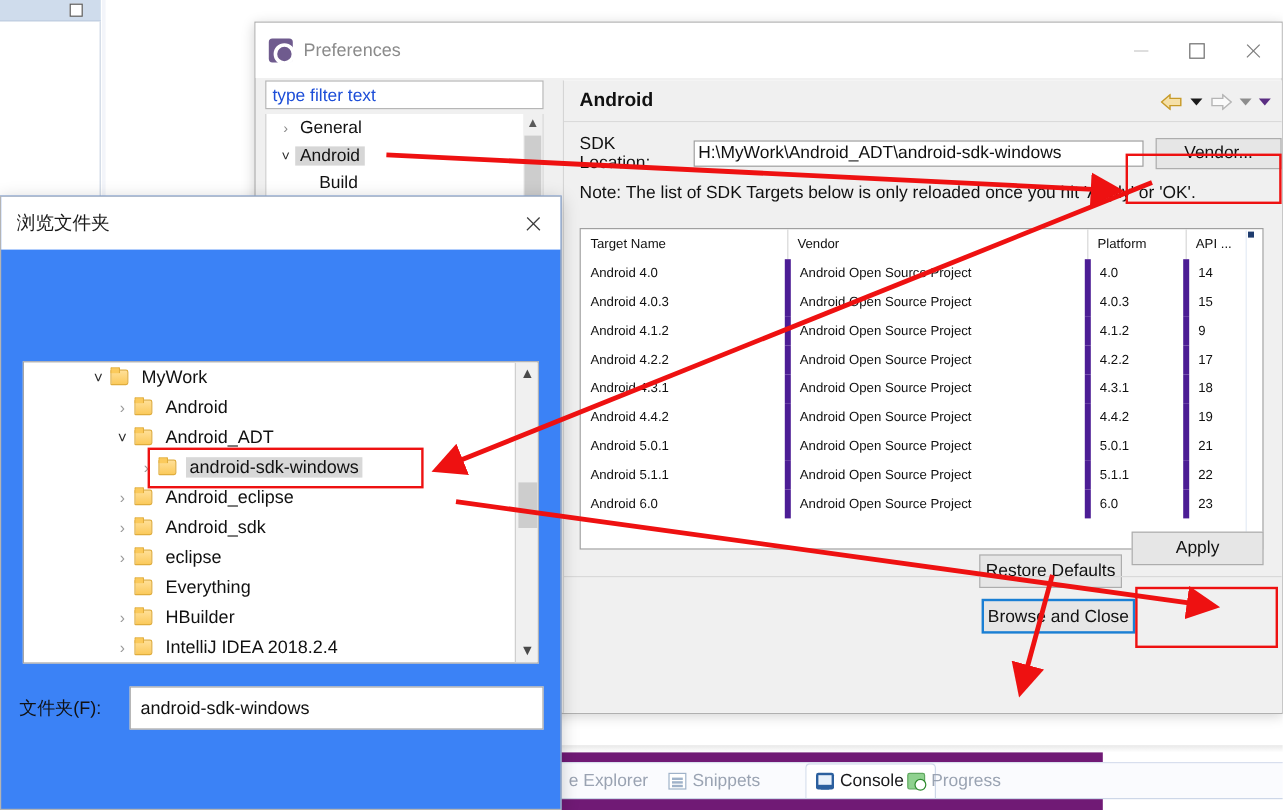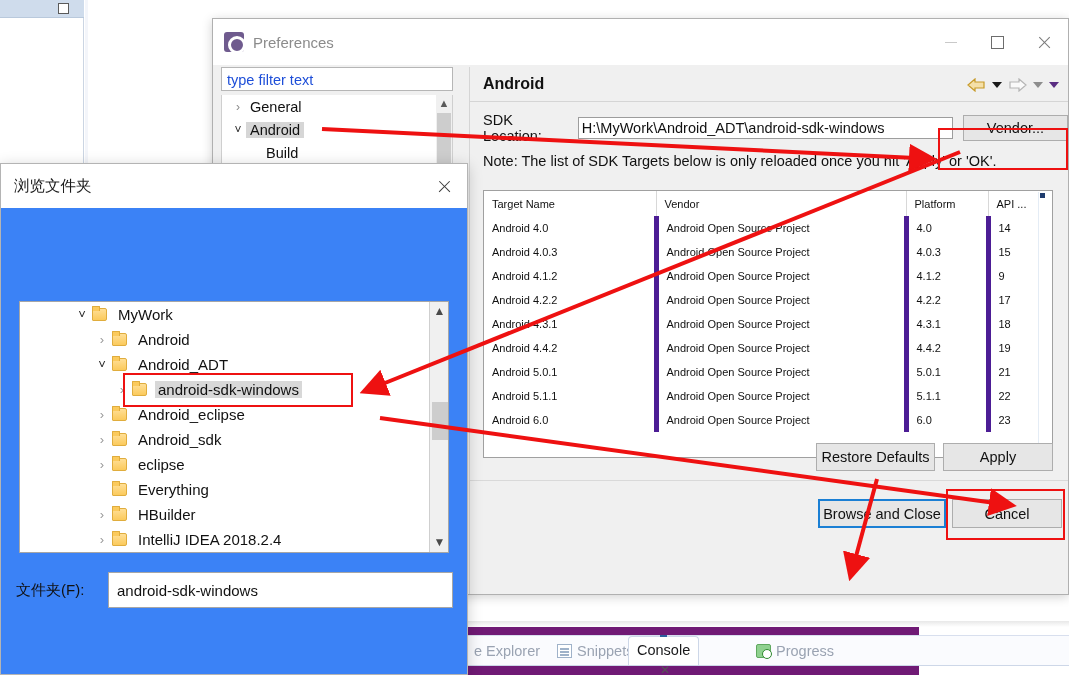--- a/index.html
+++ b/index.html
@@ -216,21 +216,21 @@
   }
   .tbl-sb .dot { position:absolute; left:1px; top:1px; width:5px; height:5px; background:#1f3c6e; }
 
   .sep-line {
     position: absolute; left: 0; top: 378px; width: 100%; height: 1px; background: #d9d9d9;
   }
   .btn {
     background: #e6e6e6; border: 1px solid #adadad; font-size: 14.5px; color: #111;
     display: flex; align-items: center; justify-content: center;
   }
-  .restore-btn { position: absolute; right: 133px; top: 341px; width: 119px; height: 28px; text-align: center; }
+  .restore-btn { position: absolute; right: 133px; top: 360px; width: 119px; height: 28px; text-align: center; }
   .apply-btn   { position: absolute; right: 15px;  top: 341px; width: 110px; height: 28px; }
   .applyclose-btn {
     position: absolute; right: 122px; top: 397px; width: 128px; height: 29px;
     border: 2px solid #1a7fd4;
   }
   .cancel-btn  { position: absolute; right: 6px;   top: 397px; width: 110px; height: 29px; }
 
   
   .fdlg {
     position: absolute; left: 0; top: 163px; width: 468px; height: 512px;
@@ -324,21 +324,21 @@
 
       <div class="tab-item" style="left:466px;">
         <span>e Explorer</span>
       </div>
 
       <div class="tab-item" style="left:549px;">
         <span class="tab-ico snippets"></span>
         <span>Snippets</span>
       </div>
 
-      <div class="tab-item active" style="left:628px;flex-direction:column;">
+      <div class="tab-item active" style="left:671px;">
         <span class="tab-ico console"></span>
         <span>Console</span>
         <span class="tab-close">✕</span>
       </div>
 
       <div class="tab-item" style="left:748px;">
         <span class="tab-ico progress"></span>
         <span>Progress</span>
       </div>
     </div>
@@ -485,21 +485,20 @@
           </table>
           <div class="tbl-sb">
               <span class="dot"></span>
             </div>
         </div>
 
         <div class="btn restore-btn">Restore Defaults</div>
         <div class="btn apply-btn">Apply</div>
         <div class="sep-line"></div>
         <div class="btn applyclose-btn">Browse and Close</div>
-        <div class="btn cancel-btn">Cancel</div>
       </div>
     </div>
   </div>
 
   <div class="fdlg">
     <div class="fdlg-title">
       <span class="fdlg-title-text">浏览文件夹</span>
       <span class="fdlg-close">
           <span class="x"></span>
         </span>

